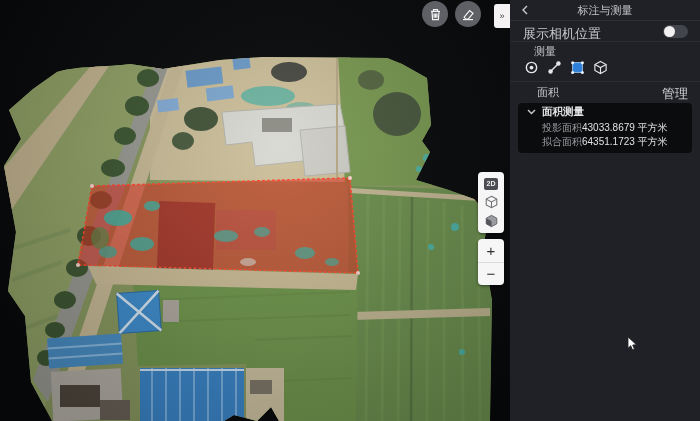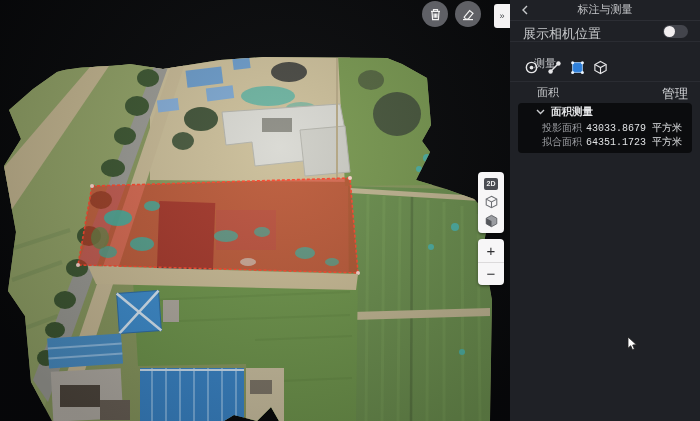--- a/index.html
+++ b/index.html
@@ -28,44 +28,44 @@
   .float-panel { position:absolute; background:#f7f6f7; border-radius:4px; box-shadow:0 1px 3px rgba(0,0,0,0.5); }
   .view-modes { left:478px; top:172px; width:26px; height:61px; display:flex; flex-direction:column; align-items:center; justify-content:space-around; padding:3px 0; }
   .view-btn { width:18px; height:17px; display:flex; align-items:center; justify-content:center; }
   .badge-2d { width:14px; height:12px; background:#4b4d53; border-radius:2px; color:#f2f2f2;
               font-size:7px; font-weight:bold; line-height:12px; text-align:center; }
   .zoom-box { left:478px; top:239px; width:26px; height:46px; display:flex; flex-direction:column; }
   .zoom-btn { flex:1; display:flex; align-items:center; justify-content:center; font-size:15px; color:#2f2f32; }
   .zoom-btn:first-child { border-bottom:1px solid #dcdadb; }
 
   
-  .panel { position:absolute; left:510px; top:0; width:190px; height:421px; background:var(--panel-bg,#1f2126);font-family:Liberation Mono, monospace; }
+  .panel { position:absolute; left:510px; top:0; width:190px; height:421px; background:var(--panel-bg,#1f2126); }
   .p-header { position:absolute; left:0; top:0; width:100%; height:21px; border-bottom:1px solid #2c2e34; }
   .back-btn { position:absolute; left:8px; top:3px; width:14px; height:14px; display:flex; align-items:center; justify-content:center; }
   .p-title { display:block; text-align:center; line-height:21px; font-size:11px; color:#c3c5c8; }
 
   .camera-row { position:absolute; left:0; top:21px; width:100%; height:20px; }
   .camera-label { position:absolute; left:13px; top:4px; font-size:13px; color:#c7c9cc; }
   .toggle { position:absolute; right:12px; top:4px; width:25px; height:13px; border-radius:7px; background:#43454c; }
   .toggle .knob { position:absolute; left:1px; top:1px; width:11px; height:11px; border-radius:50%; background:#f2eff0; }
   .div-1 { position:absolute; left:0; top:41px; width:100%; border-bottom:1px solid #2a2c32; }
 
-  .measure-label { position:absolute; left:24px; top:44px; font-size:11px; color:#bfc1c5;margin-top:12px; }
+  .measure-label { position:absolute; left:24px; top:44px; font-size:11px; color:#bfc1c5; }
   .tools-row { position:absolute; left:13px; top:59px; display:flex; gap:7px; }
   .tool-btn { width:16px; height:16px; display:flex; align-items:center; justify-content:center; }
   .div-2 { position:absolute; left:0; top:81px; width:100%; border-bottom:1px solid #2a2c32; }
 
   .area-head { position:absolute; left:0; top:85px; width:100%; height:15px; }
   .area-label { position:absolute; left:13px; top:0; font-size:11px; color:#c7c9cc;margin-left:14px; }
   .manage-link { position:absolute; right:12px; top:0; font-size:13px; color:#d2d4d7; }
 
   .card { position:absolute; left:8px; top:103px; width:174px; height:50px; background:var(--card-bg,#0b0c0e); border-radius:4px; }
-  .card-head { display:flex; align-items:center; gap:6px; height:18px; padding:0 18px; }
+  .card-head { display:flex; align-items:center; gap:6px; height:18px; padding:0 9px; }
   .card-title { font-size:10.5px; font-weight:bold; color:#e4e5e7; }
-  .card-row { display:flex; justify-content:space-between; height:14px; align-items:center; padding:0 10px 0 24px; }
+  .card-row { display:flex; height:14px; align-items:center; padding:0 10px 0 24px; }
   .row-label { font-size:10px; color:#9b9da1; }
   .row-value { font-size:10px; color:#dfe1e3; }
 
   .cursor { position:absolute; left:627px; top:336px; }
 </style>
 </head>
 <body>
 
 <div class="stage">
 

